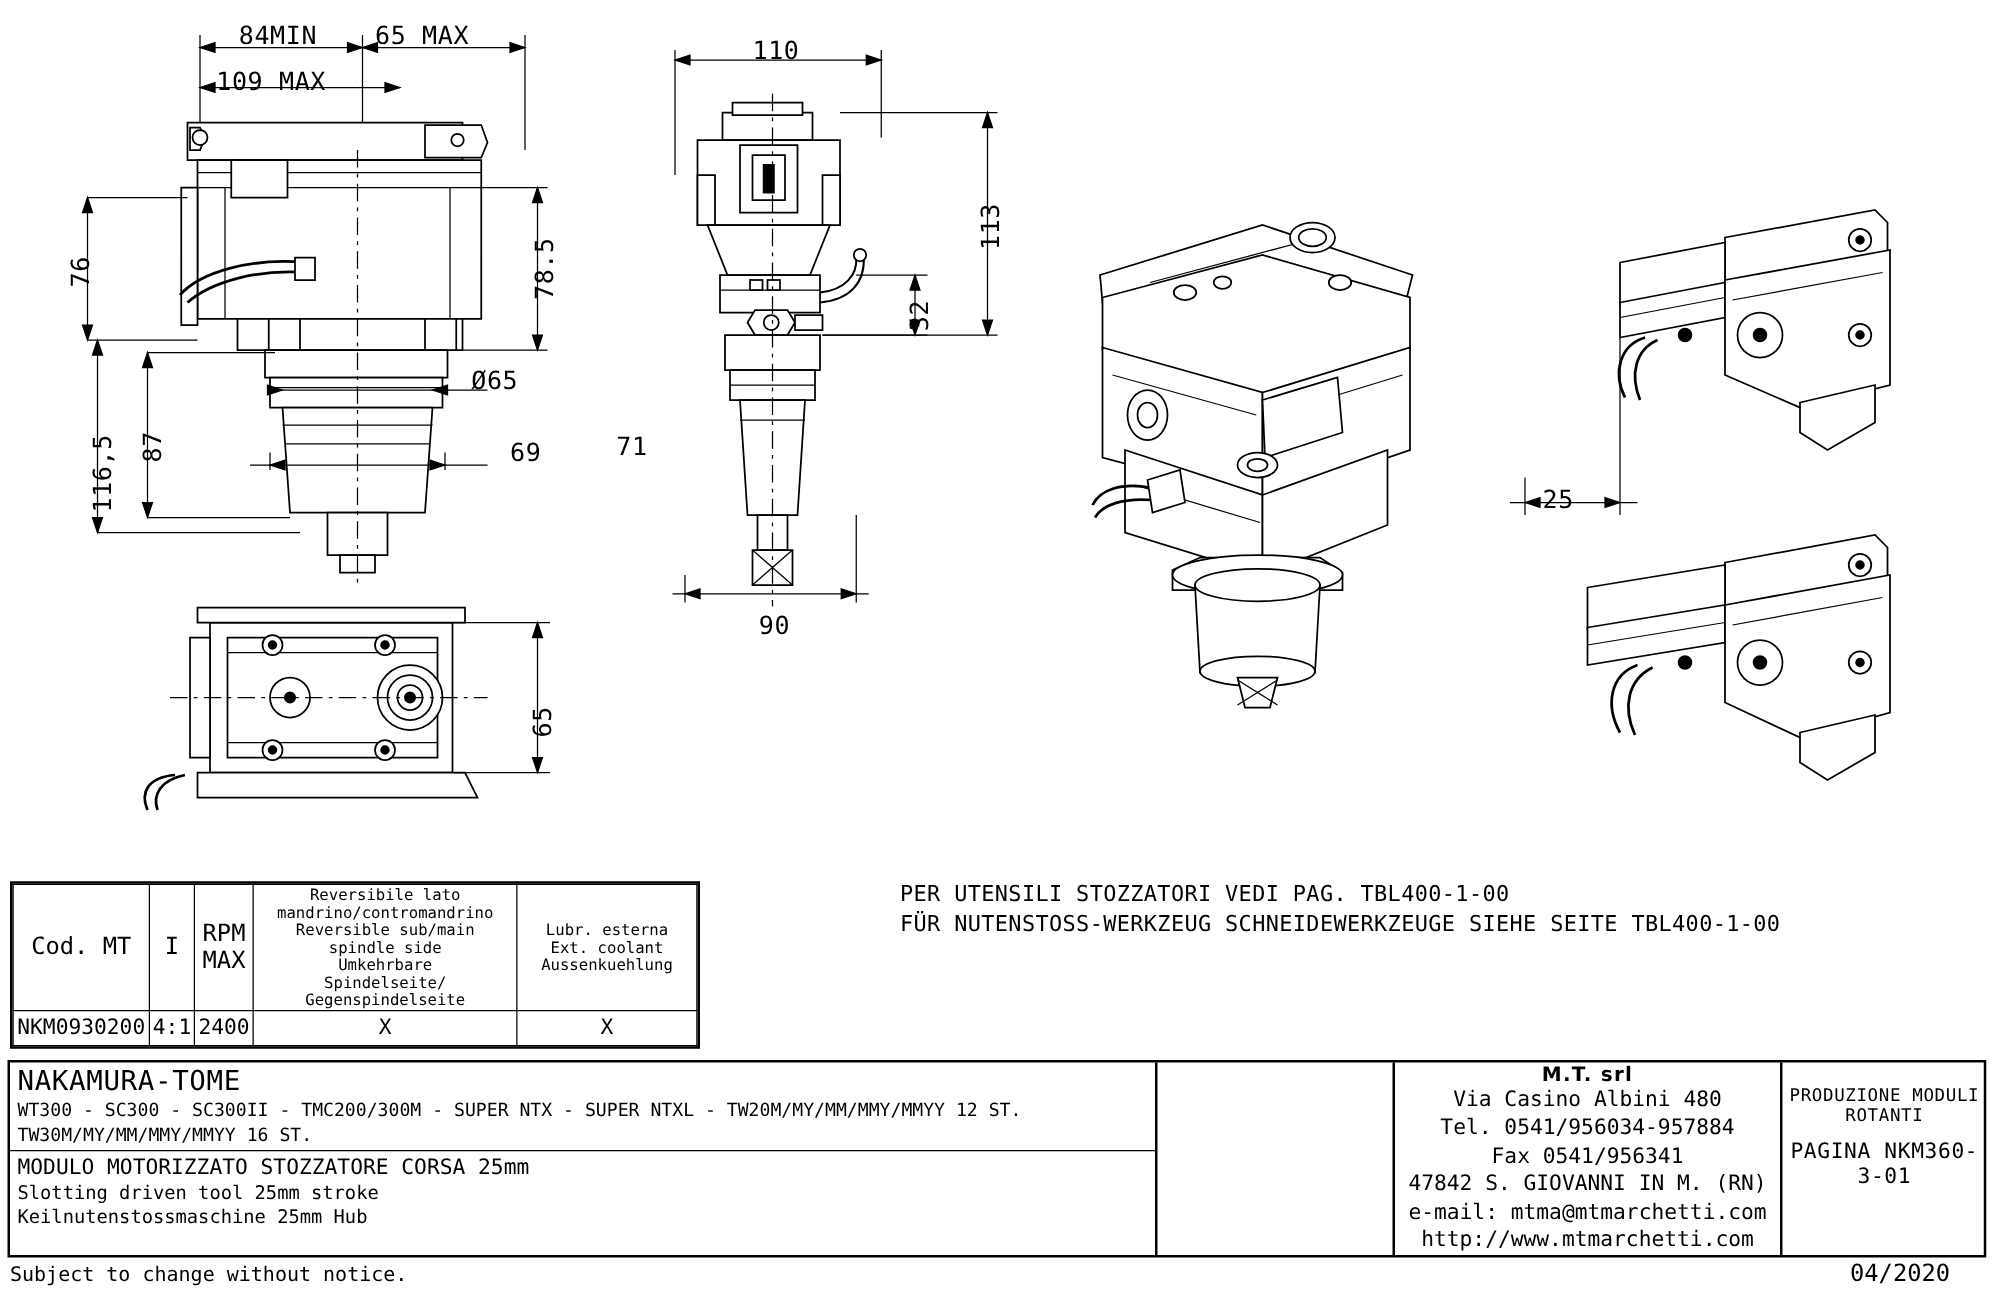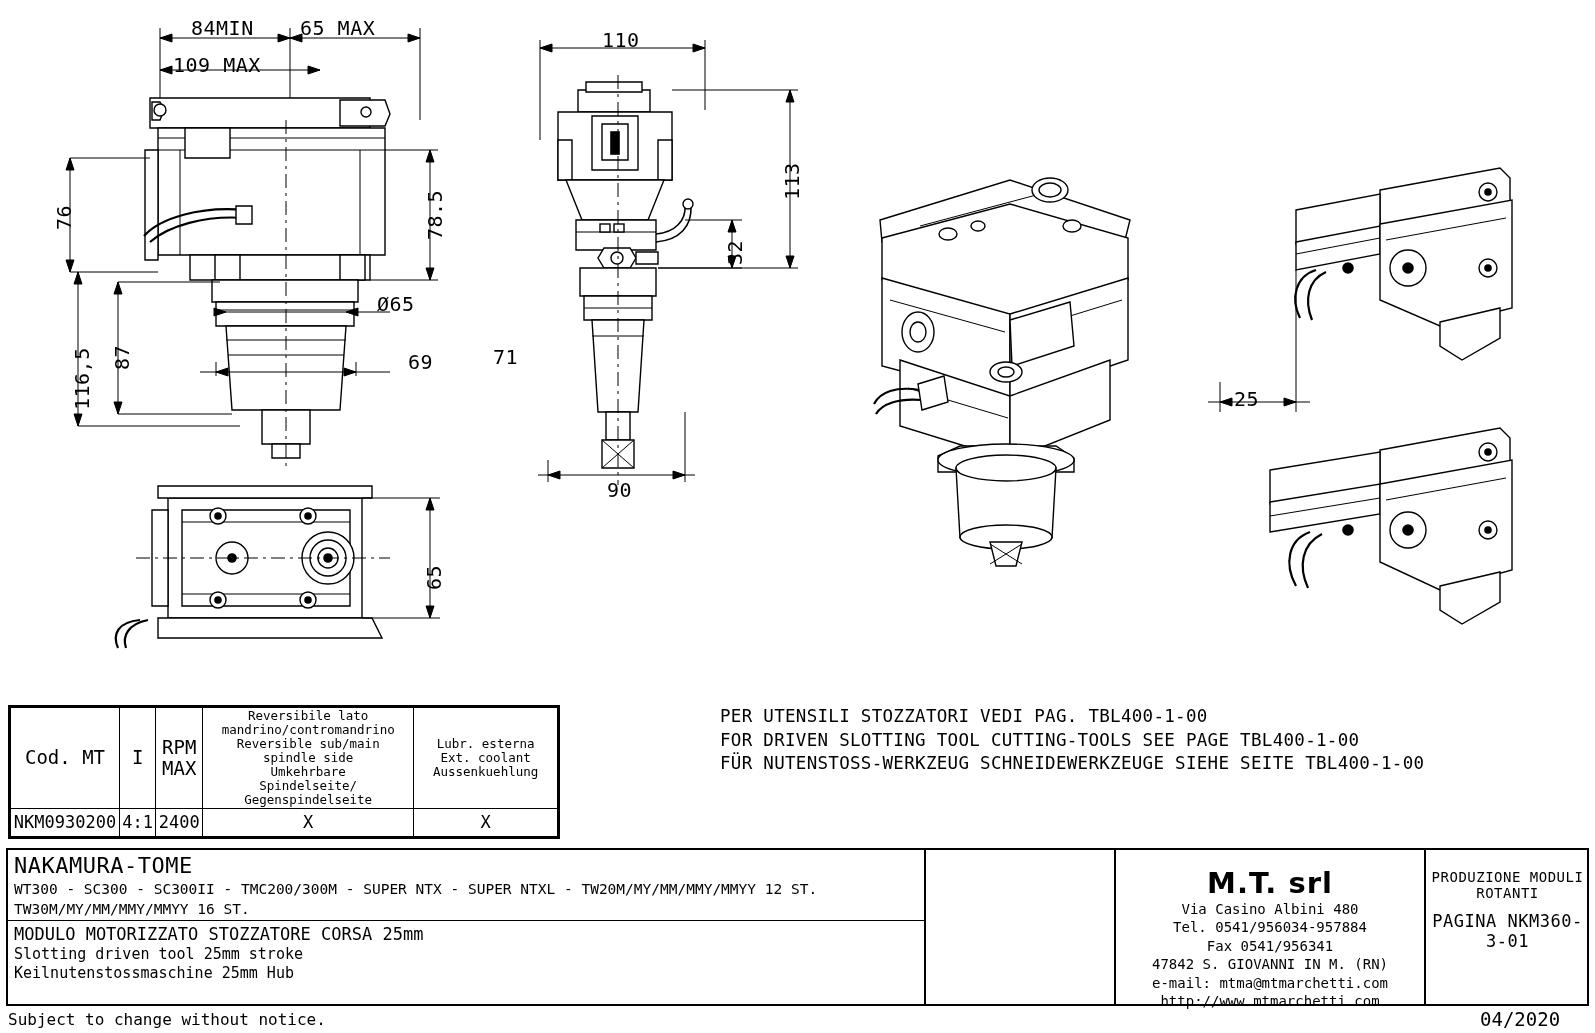--- a/index.html
+++ b/index.html
@@ -28,22 +28,22 @@
   .titleblock{position:absolute;left:6px;top:848px;width:1583px;height:158px;border:2px solid #000;box-sizing:border-box;}
   .tb-left{position:absolute;left:0;top:0;width:918px;height:100%;border-right:2px solid #000;box-sizing:border-box;}
   .tb-mid{position:absolute;left:918px;top:0;width:190px;height:100%;border-right:2px solid #000;box-sizing:border-box;}
   .tb-mt{position:absolute;left:1108px;top:0;width:310px;height:100%;border-right:2px solid #000;box-sizing:border-box;text-align:center;}
   .tb-right{position:absolute;left:1418px;top:16px;width:163px;height:100%;box-sizing:border-box;}
   .tb-l1{font-size:22px;padding:3px 6px 0 6px;letter-spacing:0.5px;}
   .tb-l2{font-size:14.5px;padding:2px 6px 0 6px;line-height:1.25;}
   .tb-sep{border-top:1.6px solid #000;margin-top:2px;}
   .tb-l3{font-size:17px;padding:3px 6px 0 6px;}
   .tb-l4{font-size:15px;padding:1px 6px 0 6px;}
-  .mt-name{font-family:"DejaVu Sans","Liberation Sans",sans-serif;font-weight:bold;font-size:29px;margin-top:16px;letter-spacing:1px;}
-  .mt-line{font-size:14px;line-height:1.32;}
+  .mt-name{font-family:"DejaVu Sans","Liberation Sans",sans-serif;font-weight:bold;font-size:16px;margin-top:0;letter-spacing:1px;}
+  .mt-line{font-size:17px;line-height:1.32;}
   .tb-r1{font-size:14px;text-align:center;padding-top:3px;letter-spacing:0.5px;}
   .tb-logo{height:78px;border-bottom:1.6px solid #000;border-top:1.6px solid #000;display:flex;align-items:center;justify-content:center;}
   .tb-r2{font-size:17px;text-align:center;padding-top:10px;letter-spacing:0.5px;}
   .footer-l{position:absolute;left:8px;top:1010px;font-size:16px;}
   .footer-r{position:absolute;left:1480px;top:1008px;font-size:19px;}
   .logo-box{width:140px;height:58px;border:2px solid #000;border-radius:4px;display:flex;align-items:center;justify-content:center;position:relative;}
   .logo-mt{font-family:"DejaVu Sans","Liberation Sans",sans-serif;font-weight:bold;font-size:34px;letter-spacing:-1px;}
 </style>
 </head>
 <body>
@@ -226,21 +226,21 @@
       <line x1="58" y1="455" x2="215" y2="455"></line>
       <path class="fillk" d="M68,455 l12,-4 l0,8 z"></path>
       <path class="fillk" d="M205,455 l-12,-4 l0,8 z"></path>
     </g>
   </svg>
 
   <div class="abs dimtxt" style="left:602px;top:28px;">110</div>
   <div class="abs dimtxt" style="left:780px;top:200px;transform:rotate(-90deg);transform-origin:left top;">113</div>
   <div class="abs dimtxt" style="left:723px;top:265px;transform:rotate(-90deg);transform-origin:left top;">32</div>
   <div class="abs dimtxt" style="left:493px;top:345px;">71</div>
-  <div class="abs dimtxt" style="left:607px;top:478px;">90</div>
+  <div class="abs dimtxt" style="left:607px;top:488px;">90</div>
 
   <svg class="abs" style="left:860px;top:160px;" width="310" height="420">
     <g class="ln med">
 
       <path class="fillw" d="M20,60 L150,20 L270,60 L265,80 L150,46 L22,82 Z"></path>
       <path class="fillw" d="M22,78 L150,44 L268,78 L268,120 L150,156 L22,120 Z"></path>
       <path class="ln thin" d="M60,66 L180,34"></path>
       <ellipse class="fillw" cx="88" cy="74" rx="9" ry="6"></ellipse>
       <ellipse class="fillw" cx="118" cy="66" rx="7" ry="5"></ellipse>
       <ellipse class="fillw" cx="212" cy="66" rx="9" ry="6"></ellipse>
@@ -395,21 +395,20 @@
         <td>2400</td>
         <td>X</td>
         <td>X</td>
       </tr>
     </tbody>
       </table>
   </div>
 
   <div class="notes">
     <div>PER UTENSILI STOZZATORI VEDI PAG. TBL400-1-00</div>
-    <div>FOR DRIVEN SLOTTING TOOL CUTTING-TOOLS SEE PAGE TBL400-1-00</div>
     <div>FÜR NUTENSTOSS-WERKZEUG SCHNEIDEWERKZEUGE SIEHE SEITE TBL400-1-00</div>
   </div>
 
   <div class="titleblock">
     <div class="tb-left">
       <div class="tb-l1">NAKAMURA-TOME</div>
       <div class="tb-l2">WT300 - SC300 - SC300II - TMC200/300M - SUPER NTX - SUPER NTXL - TW20M/MY/MM/MMY/MMYY 12 ST.</div>
       <div class="tb-l2">TW30M/MY/MM/MMY/MMYY 16 ST.</div>
       <div class="tb-sep"></div>
       <div class="tb-l3">MODULO MOTORIZZATO STOZZATORE CORSA 25mm</div>

